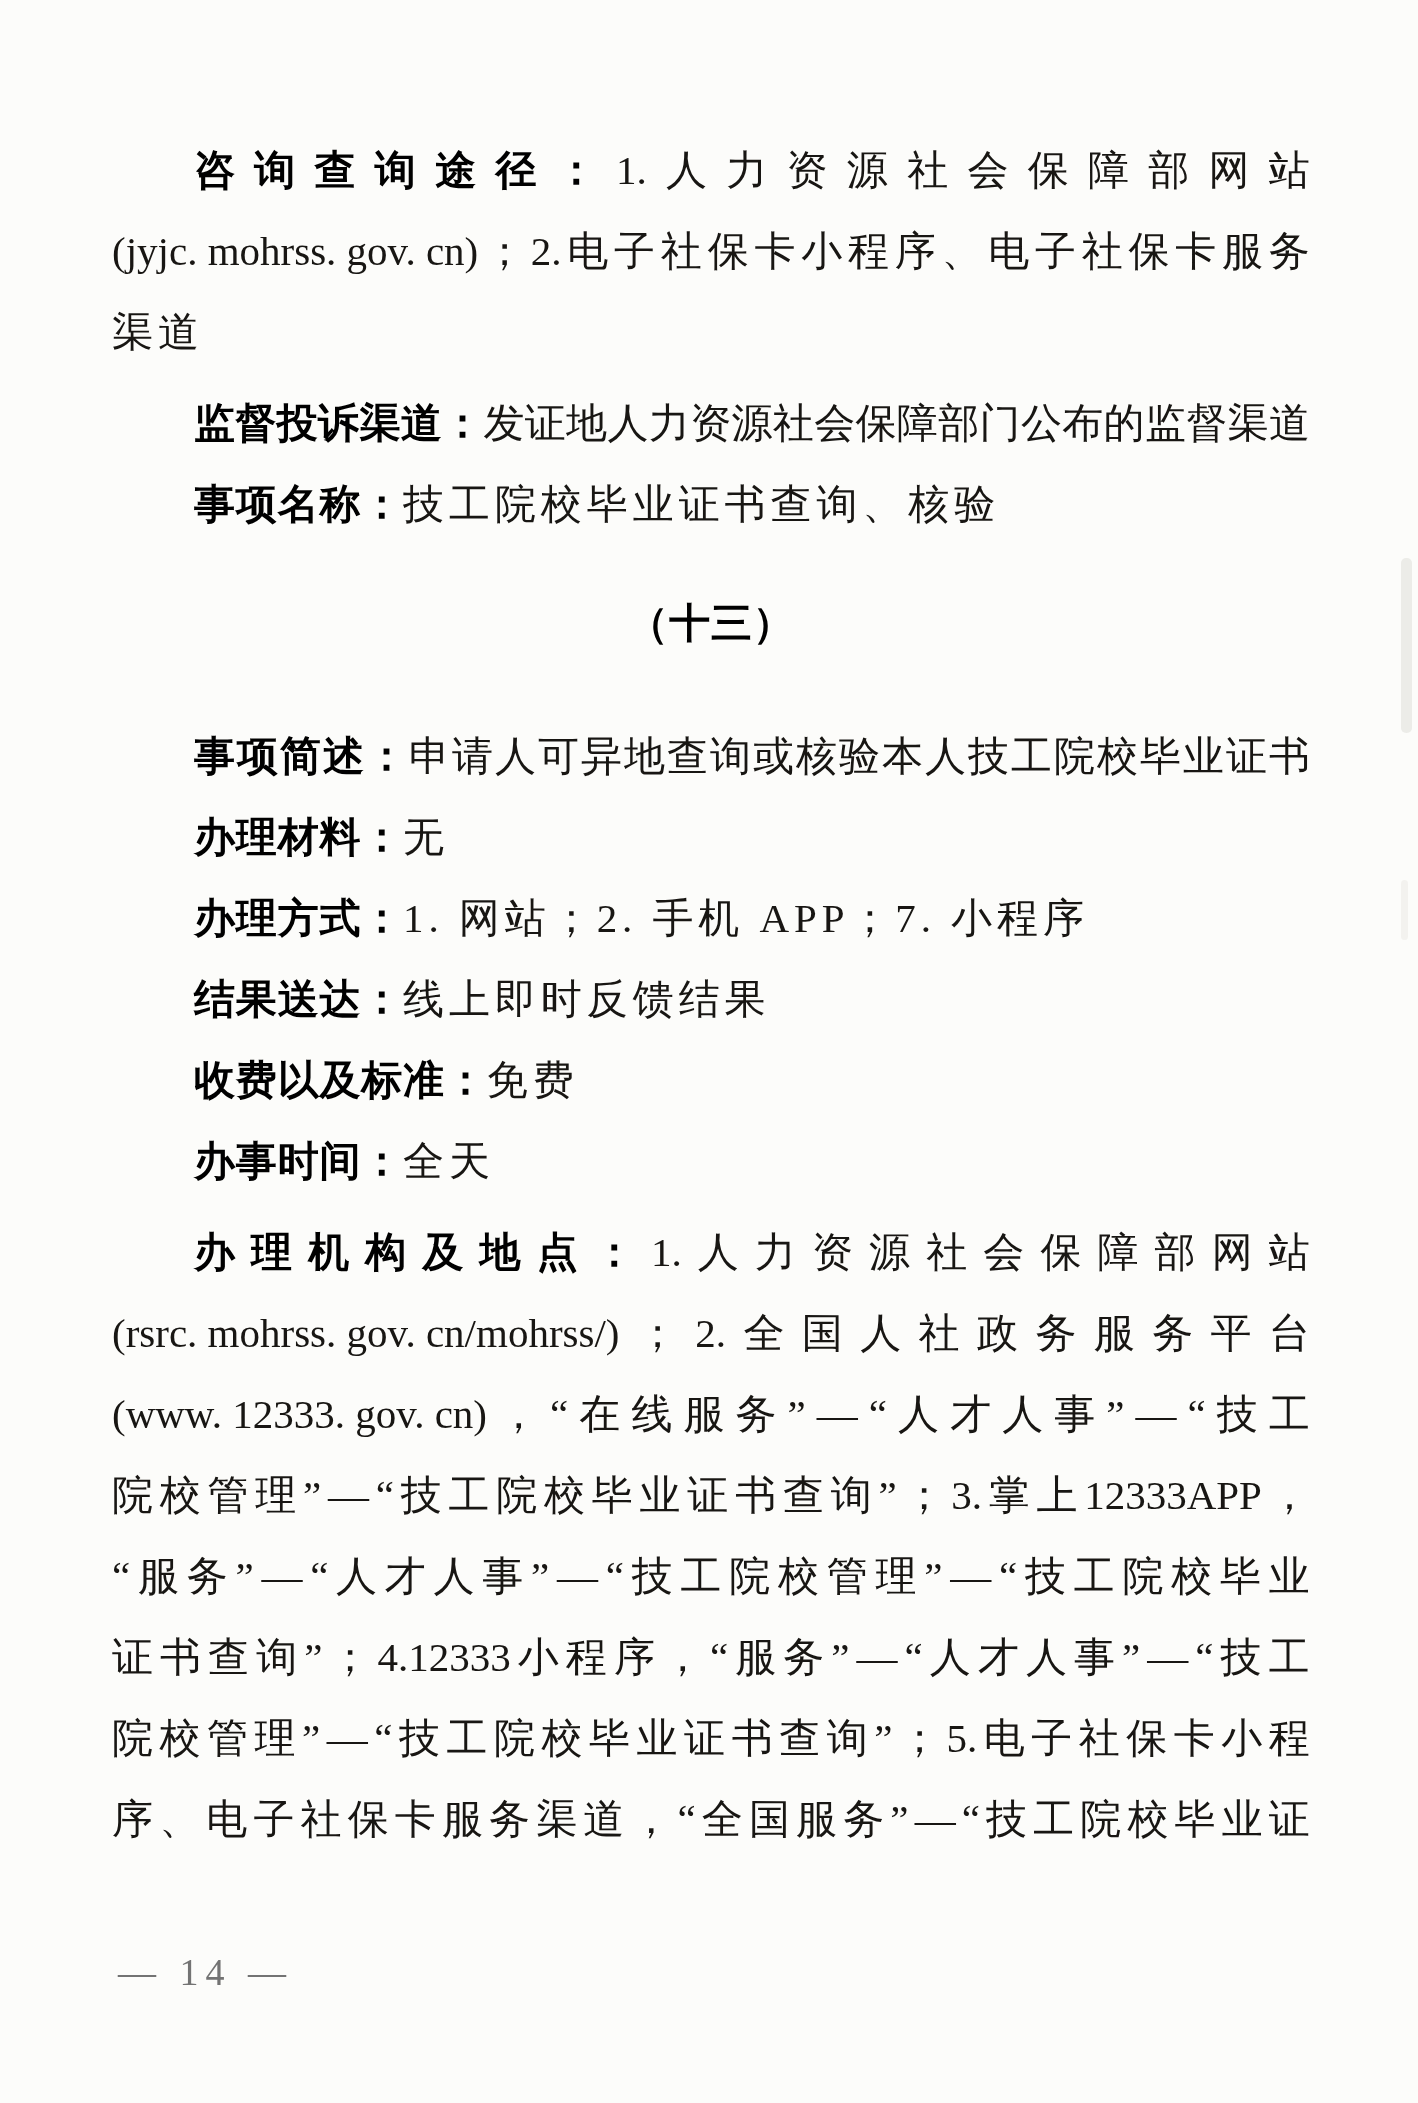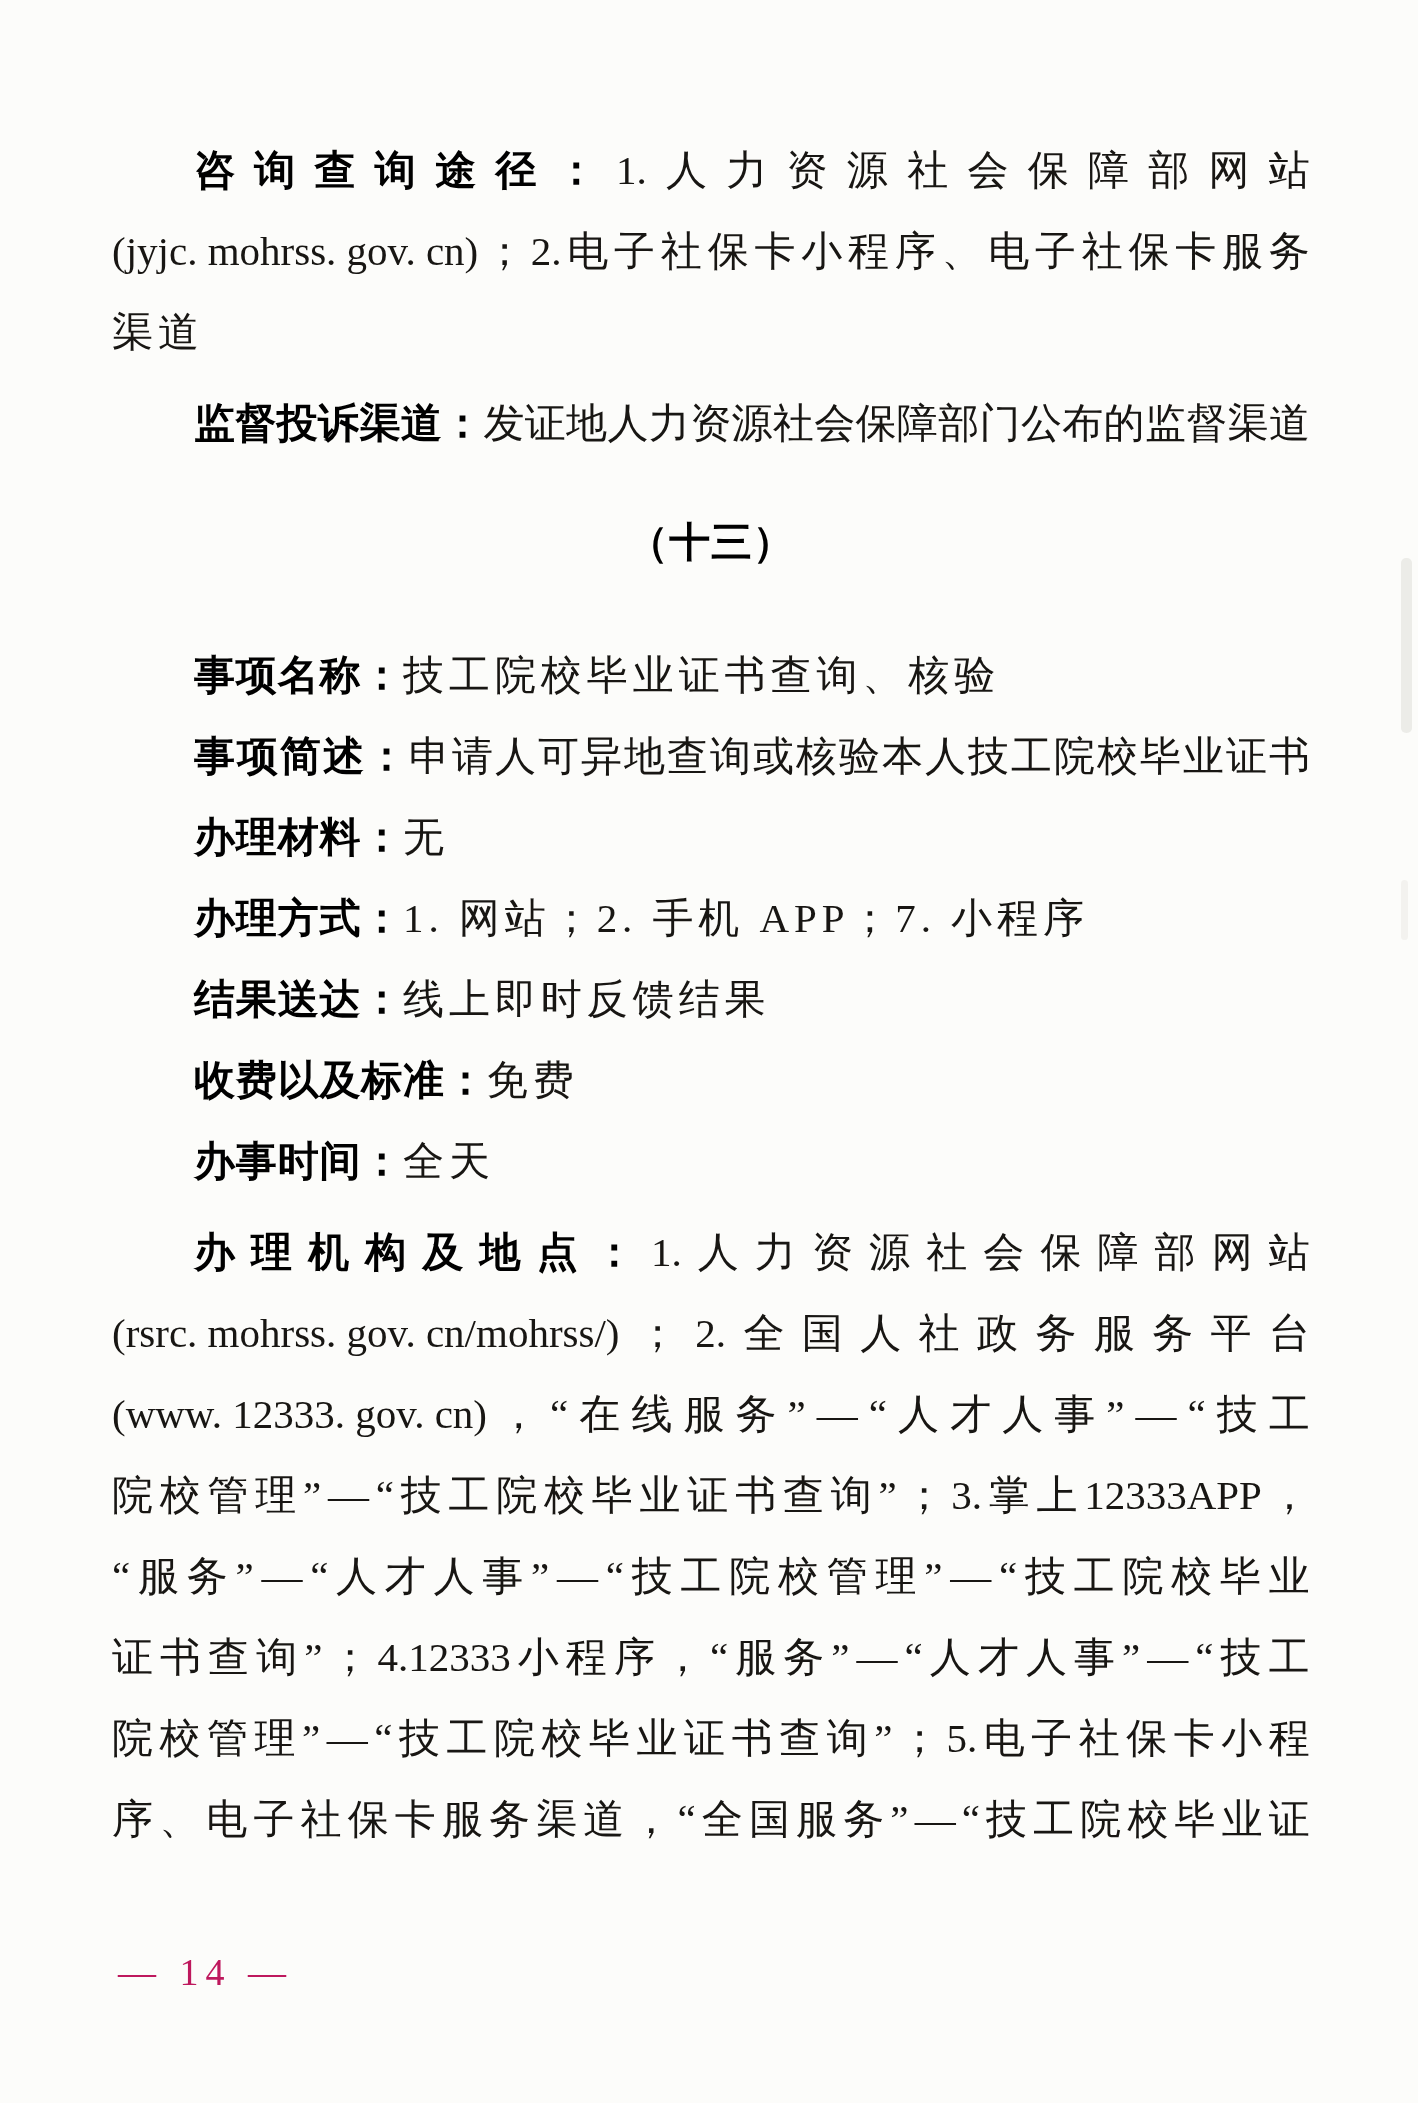--- a/index.html
+++ b/index.html
@@ -24,21 +24,21 @@
   .bold {
     font-family:"DejaVu Sans","Liberation Sans",sans-serif;
     font-weight:700; color:#000;
   }
   .tok { flex:0 0 auto; }
   .tok-q { font-family:"Liberation Serif","DejaVu Serif",serif; }
   .line:not(.justify) .seg:not(.bold) { letter-spacing:0.12em;margin-top:40px; }
   .line:not(.justify) .seg.bold { letter-spacing:0.02em; }
   .footer {
     position:absolute; left:118px; top:1948px;
-    font-size:38px; letter-spacing:7px; color:#be185d;
+    font-size:38px; letter-spacing:7px; color:#737373;
     line-height:48px;
     font-family:Liberation Serif, serif;
   }
   .scan-artifact {
     position:absolute; right:6px; top:558px; width:11px; height:175px;
     background:#e4e3df; opacity:.65; border-radius:5px;
   }
   .scan-artifact-2 {
     position:absolute; right:10px; top:880px; width:7px; height:60px;
     background:#ecebe7; opacity:.6; border-radius:4px;
@@ -114,22 +114,22 @@
         <span class="tok">部</span>
         <span class="tok">门</span>
         <span class="tok">公</span>
         <span class="tok">布</span>
         <span class="tok">的</span>
         <span class="tok">监</span>
         <span class="tok">督</span>
         <span class="tok">渠</span>
         <span class="tok">道</span>
       </div>
+      <div class="line indent"><span class="seg bold">事项名称：</span><span class="seg">技工院校毕业证书查询、核验</span></div>
       <div class="line center heading-line"><span class="seg bold">（十三）</span></div>
-      <div class="line indent"><span class="seg bold">事项名称：</span><span class="seg">技工院校毕业证书查询、核验</span></div>
       <div class="line justify indent">
         <span class="tok bold">事</span>
         <span class="tok bold">项</span>
         <span class="tok bold">简</span>
         <span class="tok bold">述</span>
         <span class="tok bold">：</span>
         <span class="tok">申</span>
         <span class="tok">请</span>
         <span class="tok">人</span>
         <span class="tok">可</span>

